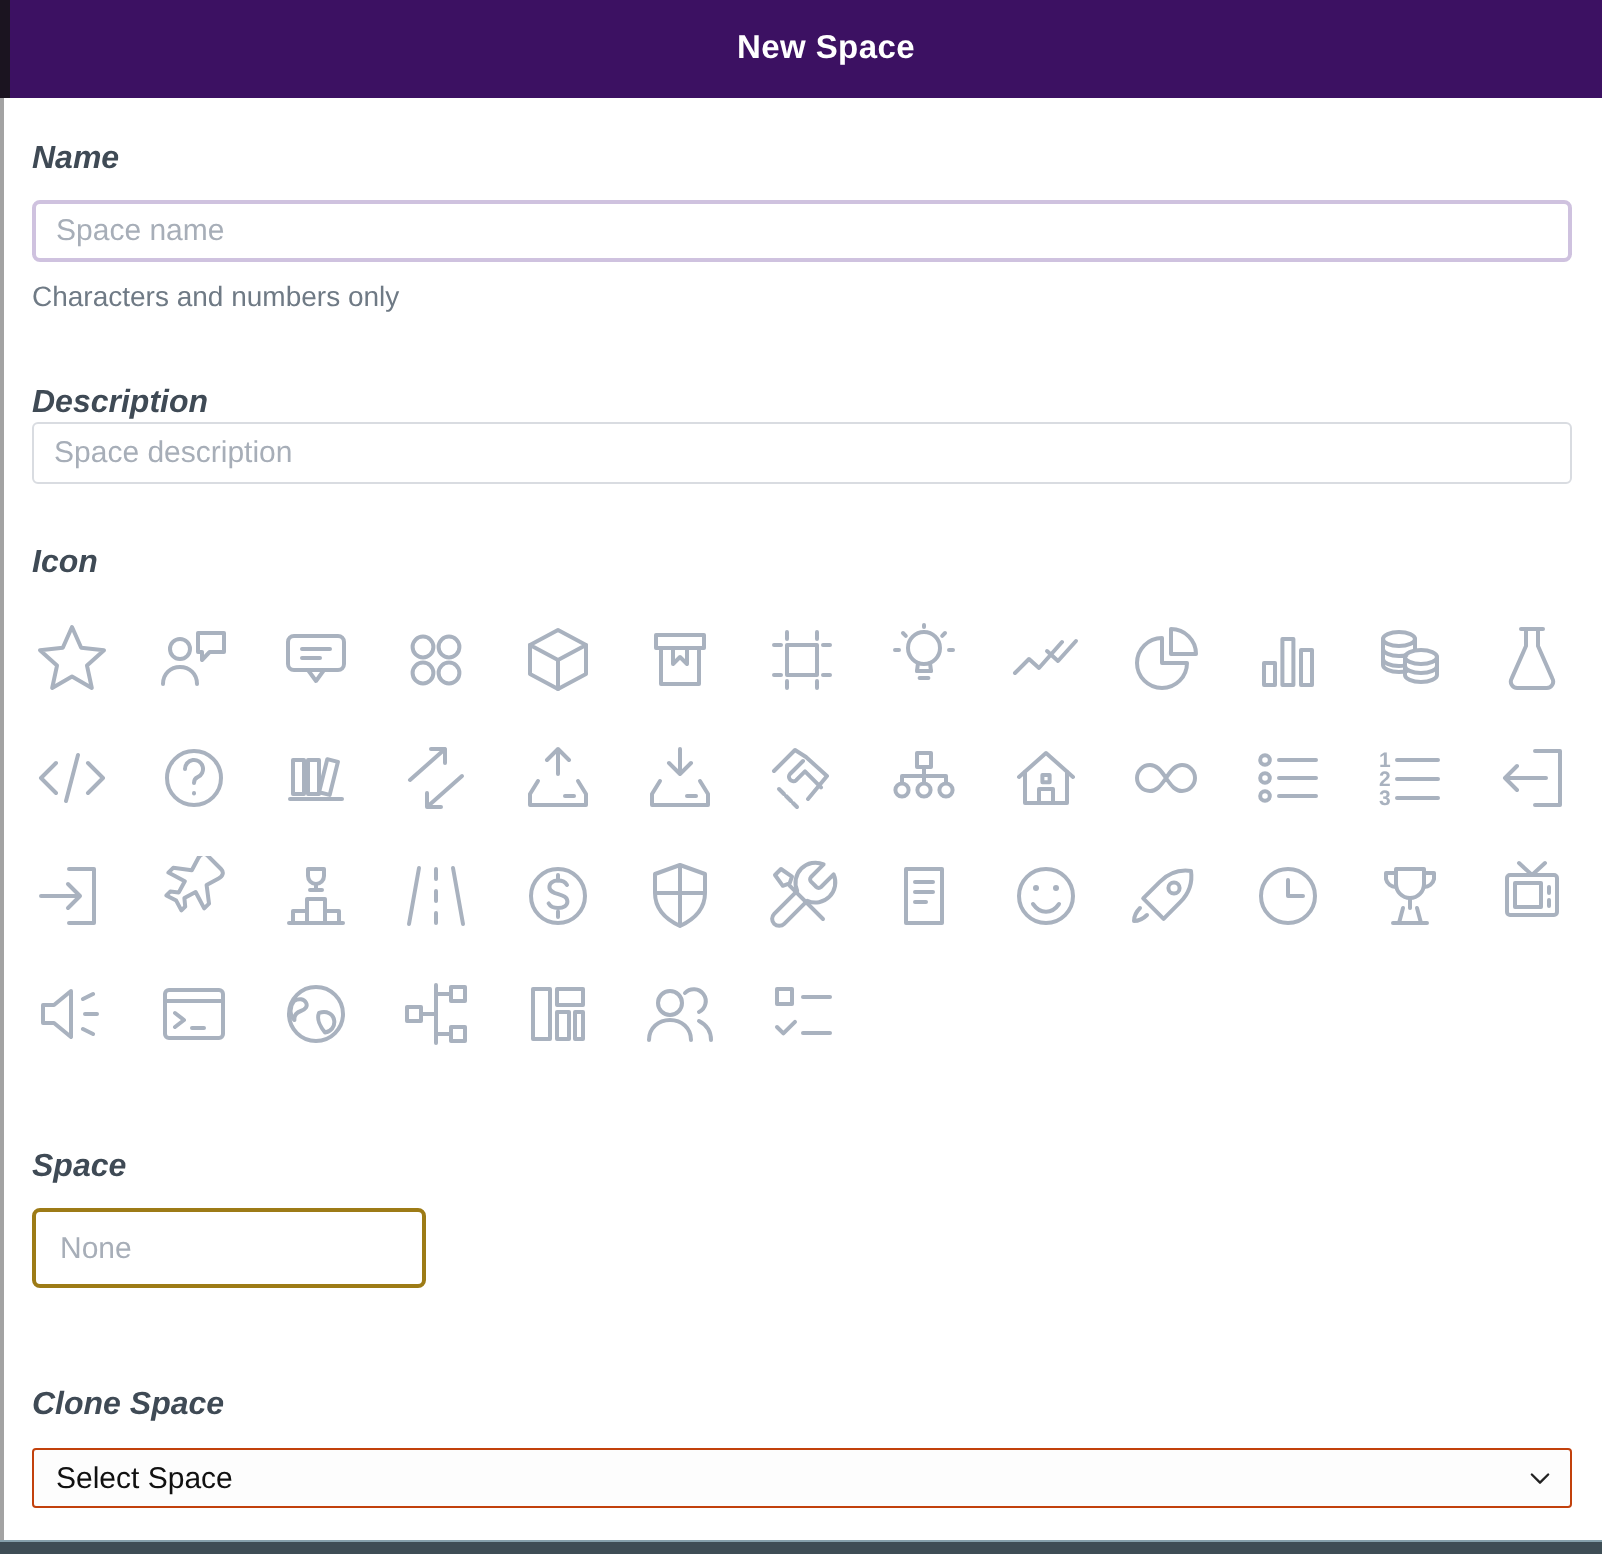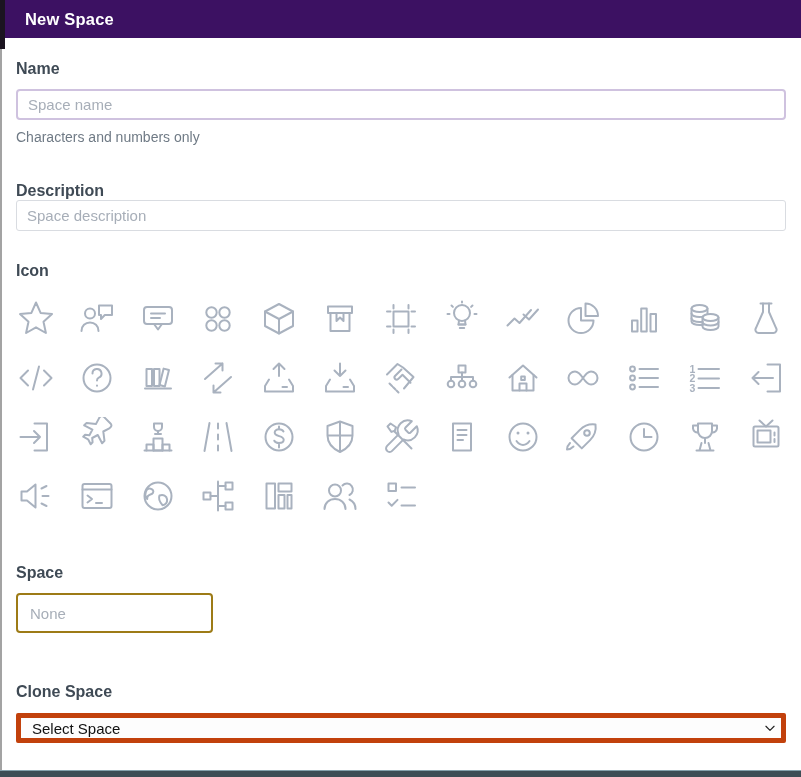--- a/index.html
+++ b/index.html
@@ -8,33 +8,33 @@
     background:#ffffff;font-family:"Liberation Sans",sans-serif;
   }
   :root{
     --header-bg:#3c1162;
     --icon:#a9b2bf;
     --name-border:#cfc2df;
     --label-border:#9d7b16;
     --strip:#3e4d55;
   }
   .header{
-    height:38px;background:var(--header-bg);
-    display:flex;align-items:center;padding-left:25px;box-sizing:border-box;
+    height:49px;background:var(--header-bg);
+    display:flex;align-items:center;padding-left:25px;box-sizing:border-box;justify-content:center;
   }
   .header-title{color:#ffffff;font-size:16.5px;font-weight:700;letter-spacing:.2px}
   .edge-top{position:absolute;left:0;top:0;width:5px;height:49px;background:#1b1420}
   .edge-side{position:absolute;left:0;top:49px;width:2px;height:721px;background:#a3a3a3}
   .bottom-strip{
     position:absolute;left:0;bottom:0;width:100%;height:7px;box-sizing:border-box;
     background:var(--strip);border-top:1px solid #85a0ab;
   }
   .content{padding:21px 15px 0 16px}
   .section-label{
-    font-size:16px;font-weight:600;color:#3f4a55;line-height:19px;
+    font-size:16px;font-weight:600;color:#3f4a55;line-height:19px;font-style:italic;
   }
   .text-input{
     display:block;width:100%;box-sizing:border-box;height:31px;
     border:1px solid #d9dce1;border-radius:3px;padding:0 10px;
     font-size:15px;color:#333;outline:none;background:#fff;
     font-family:"Liberation Sans",sans-serif;
   }
   ::placeholder{color:#a7aeb8;opacity:1}
   #name-input{margin-top:11px;border:2px solid var(--name-border);border-radius:4px}
   .helper{margin-top:9px;font-size:14px;color:#6f7a85}
@@ -58,21 +58,21 @@
   .icon-cell svg .f{fill:var(--icon);stroke:none}
   .m-label-label{margin-top:47px}
   #label-input{
     margin-top:11px;width:197px;height:40px;
     border:2px solid var(--label-border);border-radius:4px;padding:0 12px;
   }
   .m-clone-label{margin-top:49px}
   .select-wrap{position:relative;margin-top:12px}
   #clone-select{
     width:100%;height:30px;box-sizing:border-box;
-    border:5px solid #c2410c;border-radius:2px;background:#fdfdfd;
+    border:1px solid #c2410c;border-radius:2px;background:#fdfdfd;
     font-size:15px;color:#111;padding:0 11px;
     appearance:none;-webkit-appearance:none;-moz-appearance:none;
     font-family:"Liberation Sans",sans-serif;
   }
   .chevron{position:absolute;right:9px;top:8px;width:14px;height:14px;pointer-events:none}
   .chevron svg{width:14px;height:14px;stroke:#222;fill:none;stroke-width:2;stroke-linecap:round;stroke-linejoin:round}
 </style>
 </head>
 <body>
 

